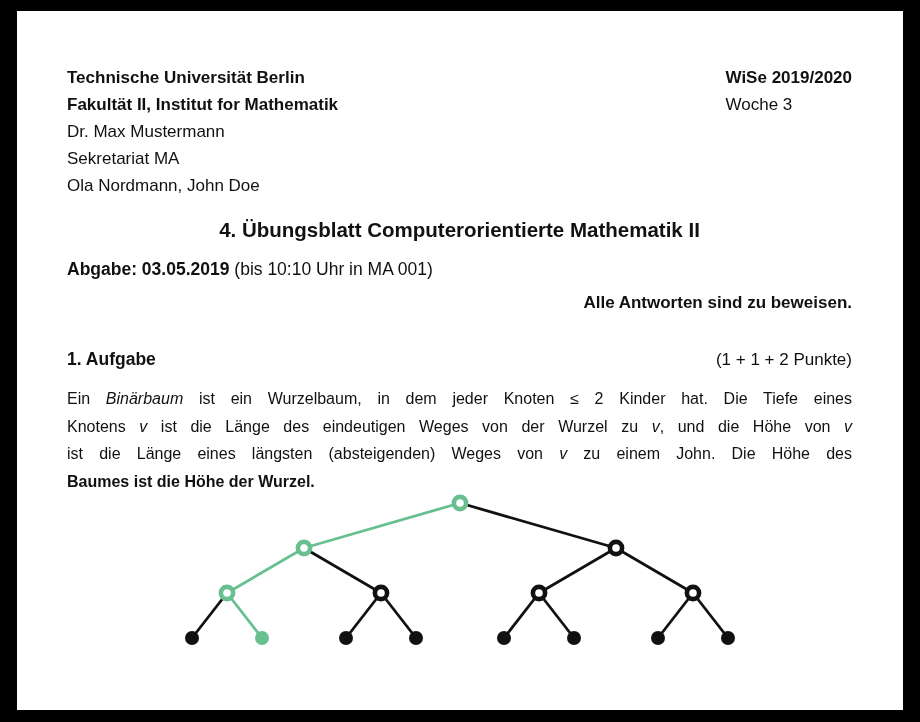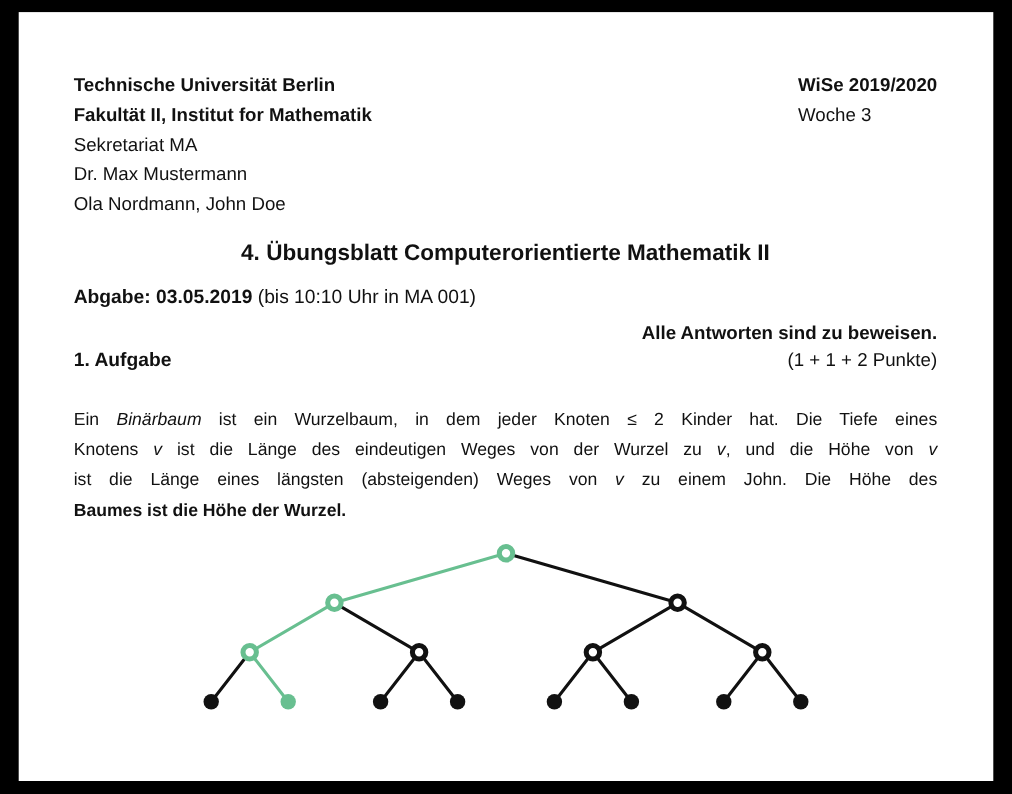--- a/index.html
+++ b/index.html
@@ -25,47 +25,47 @@
   .hline { font-size: 17px; line-height: 27px; white-space: nowrap; }
   .header-right { }
 
   .title {
     font-size: 20.5px; font-weight: bold; text-align: center;
     margin: 19px 0 0 0; line-height: 24px;
   }
   .submission { margin-top: 15px; text-align: left; font-size: 17.5px; line-height: 24px; }
   .notice { margin-top: 10px; text-align: right; font-size: 17px; line-height: 24px; font-weight: bold; }
   .exercise-row {
-    margin-top: 0; display: flex; justify-content: space-between;
+    margin-top: 32px; display: flex; justify-content: space-between;
     align-items: baseline; font-size: 17px; line-height: 24px; gap: 31px;
   }
   .exercise-row .exlabel { font-size: 17.5px; font-weight: bold; }
 
-  .para { margin-top: 28px; font-size: 16px; }
+  .para { margin-top: 13px; font-size: 16px; }
   .para-line { line-height: 27.5px; text-align: justify; text-align-last: justify; }
   .para-line.last { text-align-last: left; font-weight: bold; }
 
   #tree-svg {
     position: absolute; left: 143px; top: 467px;
     width: 620px; height: 180px;
   }
 </style>
 </head>
 <body>
 
 <div class="frame">
   <div class="page">
     <div class="content">
 
       <div class="header">
         <div class="header-left" id="header-left">
             <div class="hline b">Technische Universität Berlin</div>
             <div class="hline b">Fakultät II, Institut for Mathematik</div>
+            <div class="hline">Dr. Max Mustermann</div>
             <div class="hline">Sekretariat MA</div>
-            <div class="hline">Dr. Max Mustermann</div>
             <div class="hline">Ola Nordmann, John Doe</div>
           </div>
         <div class="header-right" id="header-right">
             <div class="hline b">WiSe 2019/2020</div>
             <div class="hline">Woche 3</div>
           </div>
       </div>
 
       <div class="title">4. Übungsblatt Computerorientierte Mathematik II</div>
 

